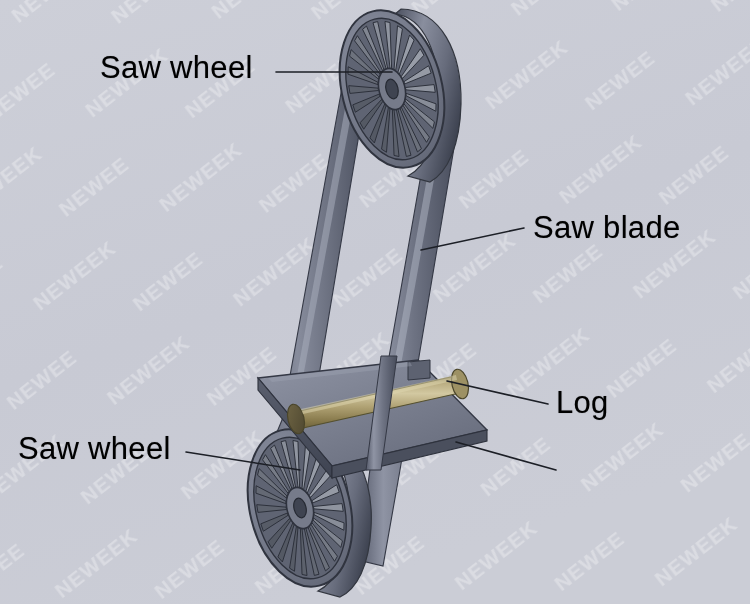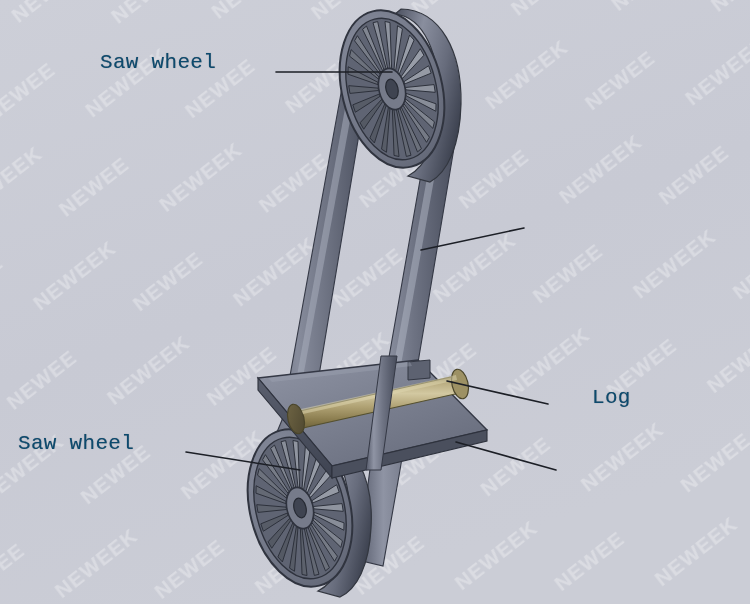--- a/index.html
+++ b/index.html
@@ -22,23 +22,23 @@
     width: 750px;
     height: 604px;
   }
   #bg-svg { z-index: 1; }
   #machine-svg { z-index: 2; }
   #callout-svg { z-index: 3; }
 
   .label {
     position: absolute;
     z-index: 4;
-    color: #0c4a6e;
-    font-family: Liberation Mono, monospace;
-    font-size: 21px;
+    color: #000000;
+    font-family: Liberation Sans, sans-serif;
+    font-size: 31px;
     line-height: 1;
     white-space: nowrap;
     letter-spacing: 0.3px;
     text-shadow: 0 0 1px rgba(0,0,0,0.35);
   }
   .wm {
     font-family: "Liberation Sans", sans-serif;
     font-weight: 700;
     font-size: 21px;
     fill: #ffffff;
@@ -396,19 +396,20 @@
         <line x1="276" y1="72" x2="392" y2="72"></line>
         <line x1="524" y1="228" x2="421" y2="250"></line>
         <line x1="548" y1="404" x2="447" y2="381"></line>
         <line x1="186" y1="452" x2="300" y2="470"></line>
         <line x1="556" y1="470" x2="456" y2="442"></line>
       </g>
   </svg>
 
   <div class="label" style="left:100px; top:52px;">Saw wheel</div>
 
-
-  <div class="label" style="left:556px; top:387px;margin-left:36px;">Log</div>
+  <div class="label" style="left:533px; top:212px;">Saw blade</div>
+
+  <div class="label" style="left:556px; top:387px;">Log</div>
 
   <div class="label" style="left:18px; top:433px;">Saw wheel</div>
 
 
 </div>
 
 </body></html>

